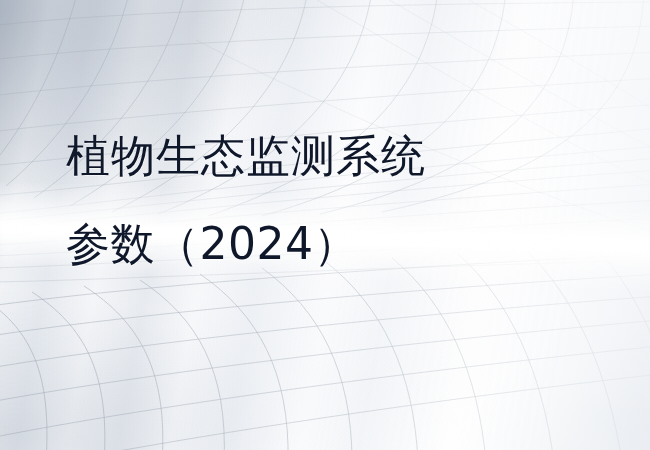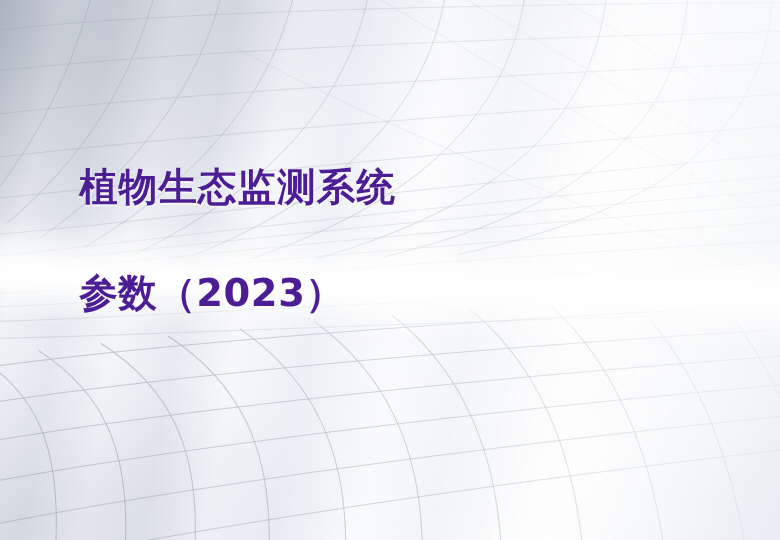--- a/index.html
+++ b/index.html
@@ -101,23 +101,23 @@
   
 
   .title-block {
     position: absolute;
     left: 66px;
     top: 112px;
     width: 560px;
   }
 
   .title-line {
-    color: #4c1d95;
-    font-weight: 700;
-    font-size: 32px;
+    color: #0f172a;
+    font-weight: 400;
+    font-size: 44px;
     line-height: 88px;
     letter-spacing: 1px;
     white-space: nowrap;
     text-shadow:
       0 1px 0 rgba(255,255,255,0.55),
       1px 0 0 rgba(255,255,255,0.35);
   }
 
   .title-line.second {
     letter-spacing: 0.5px;
@@ -211,16 +211,16 @@
       </g>
 
     </g>
   </svg>
 
   <div class="bg-layer bg-streak"></div>
   <div class="bg-layer bg-streak2"></div>
 
   <div class="title-block">
     <div class="title-line first">植物生态监测系统</div>
-    <div class="title-line second">参数（2023）</div>
+    <div class="title-line second">参数（2024）</div>
   </div>
 
 </div>
 
 </body></html>

